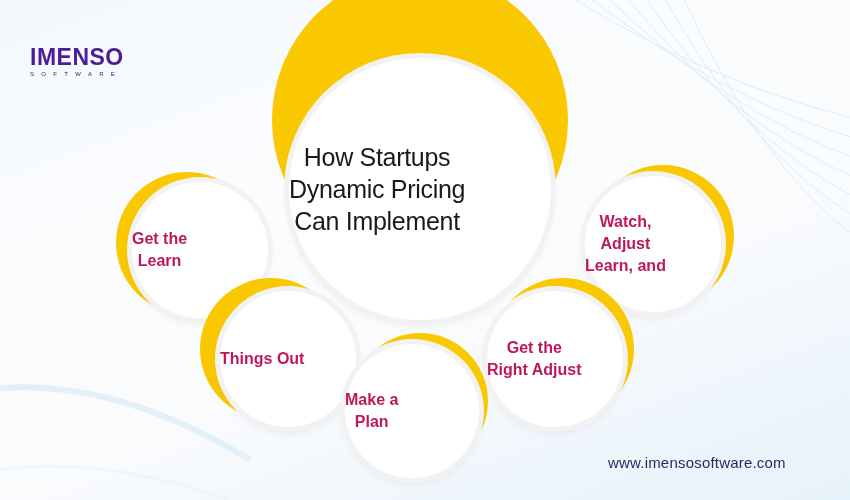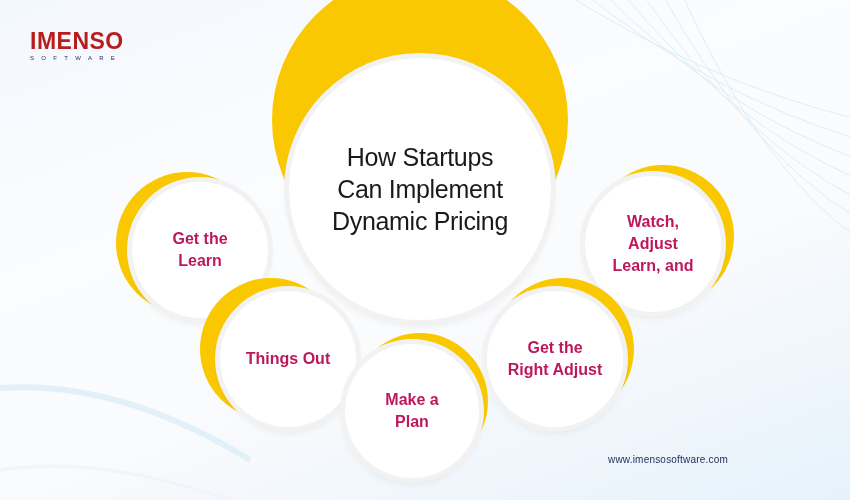--- a/index.html
+++ b/index.html
@@ -1,29 +1,29 @@
 <!DOCTYPE html>
 <html><head>
 <meta charset="utf-8">
 <style>
   html, body { margin:0; padding:0; }
   body { width:850px; height:500px; overflow:hidden; position:relative;
     font-family:"Liberation Sans", sans-serif;
     background: linear-gradient(160deg, #f3f8fd 0%, #fbfcfe 35%, #fafbfd 60%, #e6f2fb 100%); }
   .bg-lines { position:absolute; inset:0; pointer-events:none; }
   .logo { position:absolute; left:30px; top:30px; }
-  .logo-main { font-size:23px; font-weight:bold; color:#b91c1c; letter-spacing:0.5px; line-height:1; }
+  .logo-main { font-size:23px; font-weight:bold; color:#4c1d95; letter-spacing:0.5px; line-height:1;margin-top:16px; }
   .logo-sub { font-size:6px; color:#1e2a5a; letter-spacing:7.3px; margin-top:2px; }
   .yel { position:absolute; border-radius:50%; background:#fac800; }
   .wc { position:absolute; border-radius:50%; background:#ffffff;
     box-shadow: 0 0 0 5px #f2f2f3, 0 4px 10px rgba(0,0,0,0.10);
-    display:flex; align-items:center; justify-content:center; text-align:center; }
+    display:flex; align-items:center; justify-content:flex-start; text-align:center; }
   .step-label { color:#be185d; font-weight:bold; font-size:16px; line-height:22px; }
   .title { color:#1a1a1a; font-size:25px; line-height:32px; font-weight:normal; letter-spacing:-0.3px; }
-  .url { position:absolute; left:608px; top:454px; font-size:10px; color:#1e2a5a; letter-spacing:0.2px; }
+  .url { position:absolute; left:608px; top:454px; font-size:15px; color:#1e2a5a; letter-spacing:0.2px; }
 </style>
 </head>
 <body>
 
 <svg class="bg-lines" width="850" height="500" viewBox="0 0 850 500">
   <g fill="none" stroke="#d6e9f5" stroke-width="1" opacity="0.8">
     <path d="M560 -10 Q700 80 860 120"></path>
     <path d="M580 -10 Q710 95 860 140"></path>
     <path d="M600 -10 Q720 110 860 160"></path>
     <path d="M620 -10 Q730 125 860 180"></path>
@@ -37,22 +37,22 @@
 
 <div class="logo">
   <div class="logo-main">IMENSO</div>
   <div class="logo-sub">SOFTWARE</div>
 </div>
 
 <div class="yel" style="left:272px; top:-28px; width:296px; height:296px;"></div>
 <div class="wc" style="left:289px; top:58px; width:262px; height:262px;">
   <div class="title">
     <div>How Startups</div>
+    <div>Dynamic Pricing</div>
     <div>Can Implement</div>
-    <div>Dynamic Pricing</div>
   </div>
 </div>
 
 <div class="yel" style="left:116px; top:172px; width:142px; height:142px;"></div>
 <div class="wc" style="left:132px; top:182px; width:136px; height:136px;">
   <div class="step-label">
     <div>Get the</div>
     <div>Learn</div>
   </div>
 </div>

